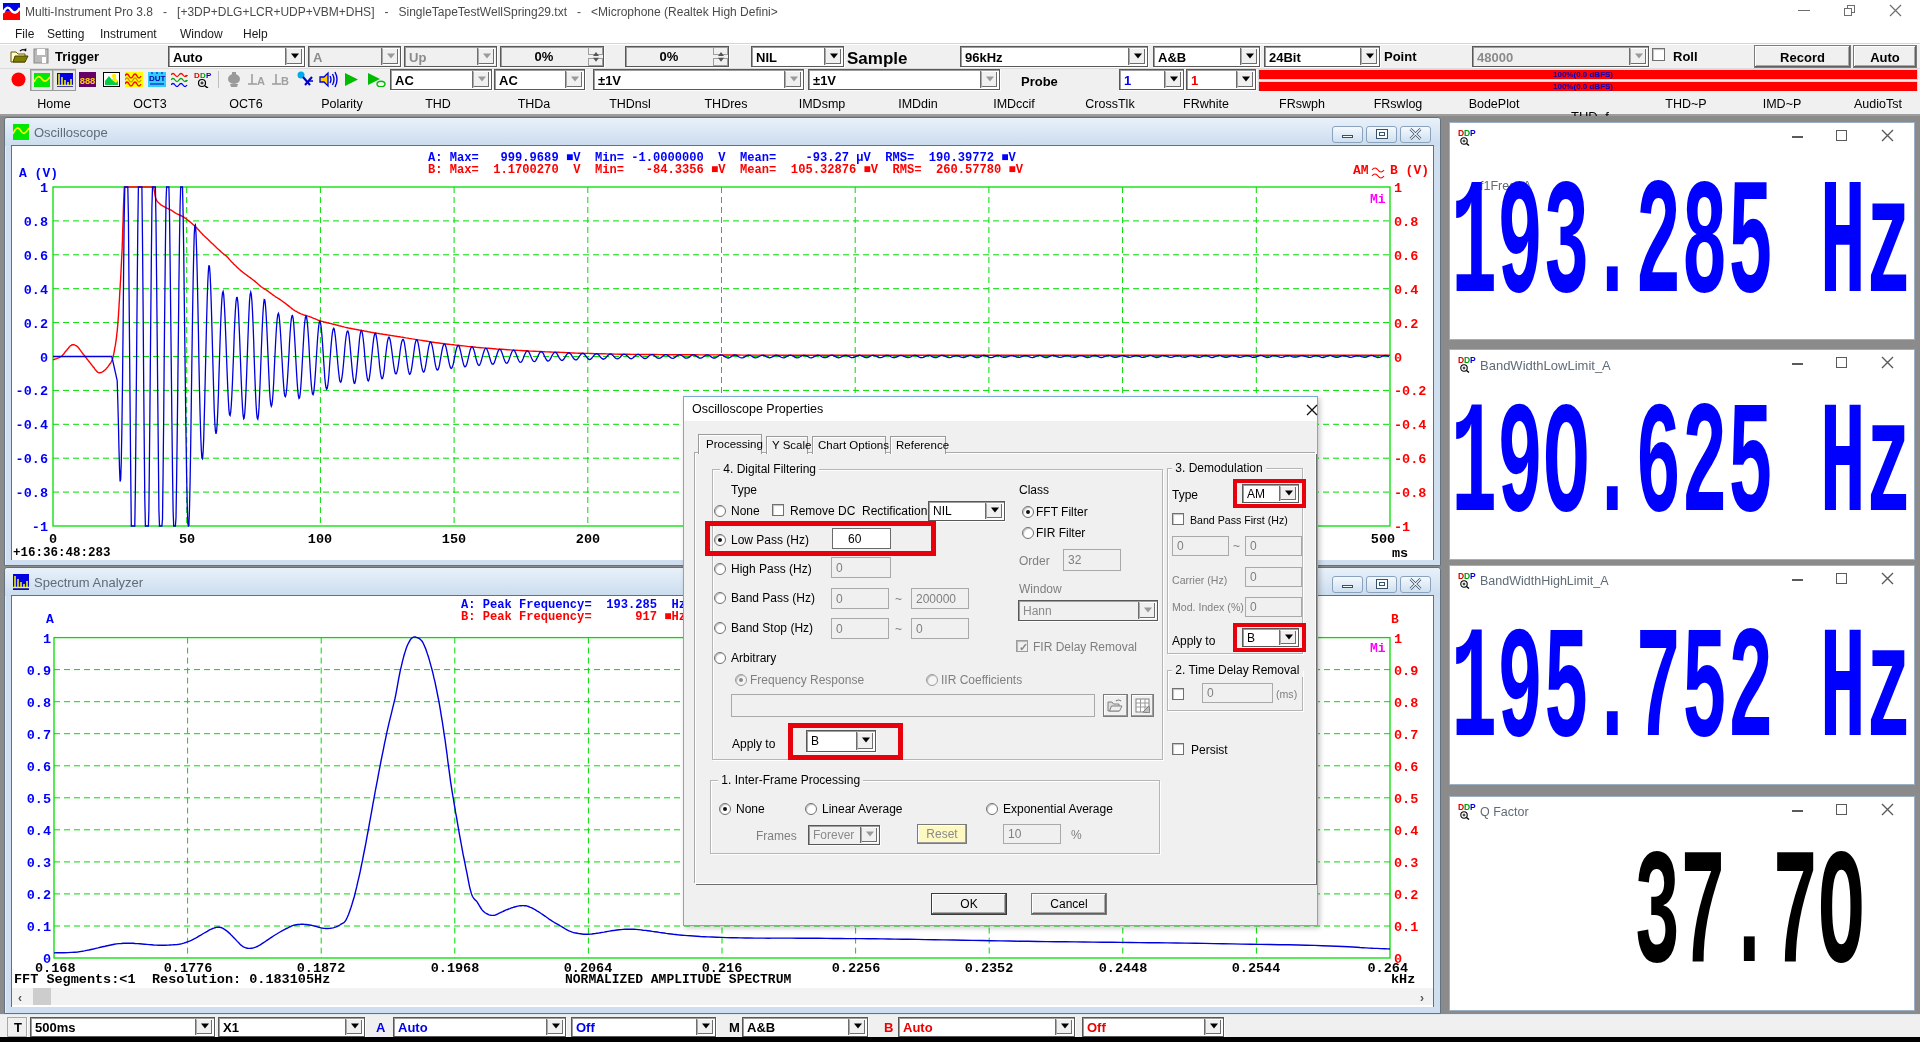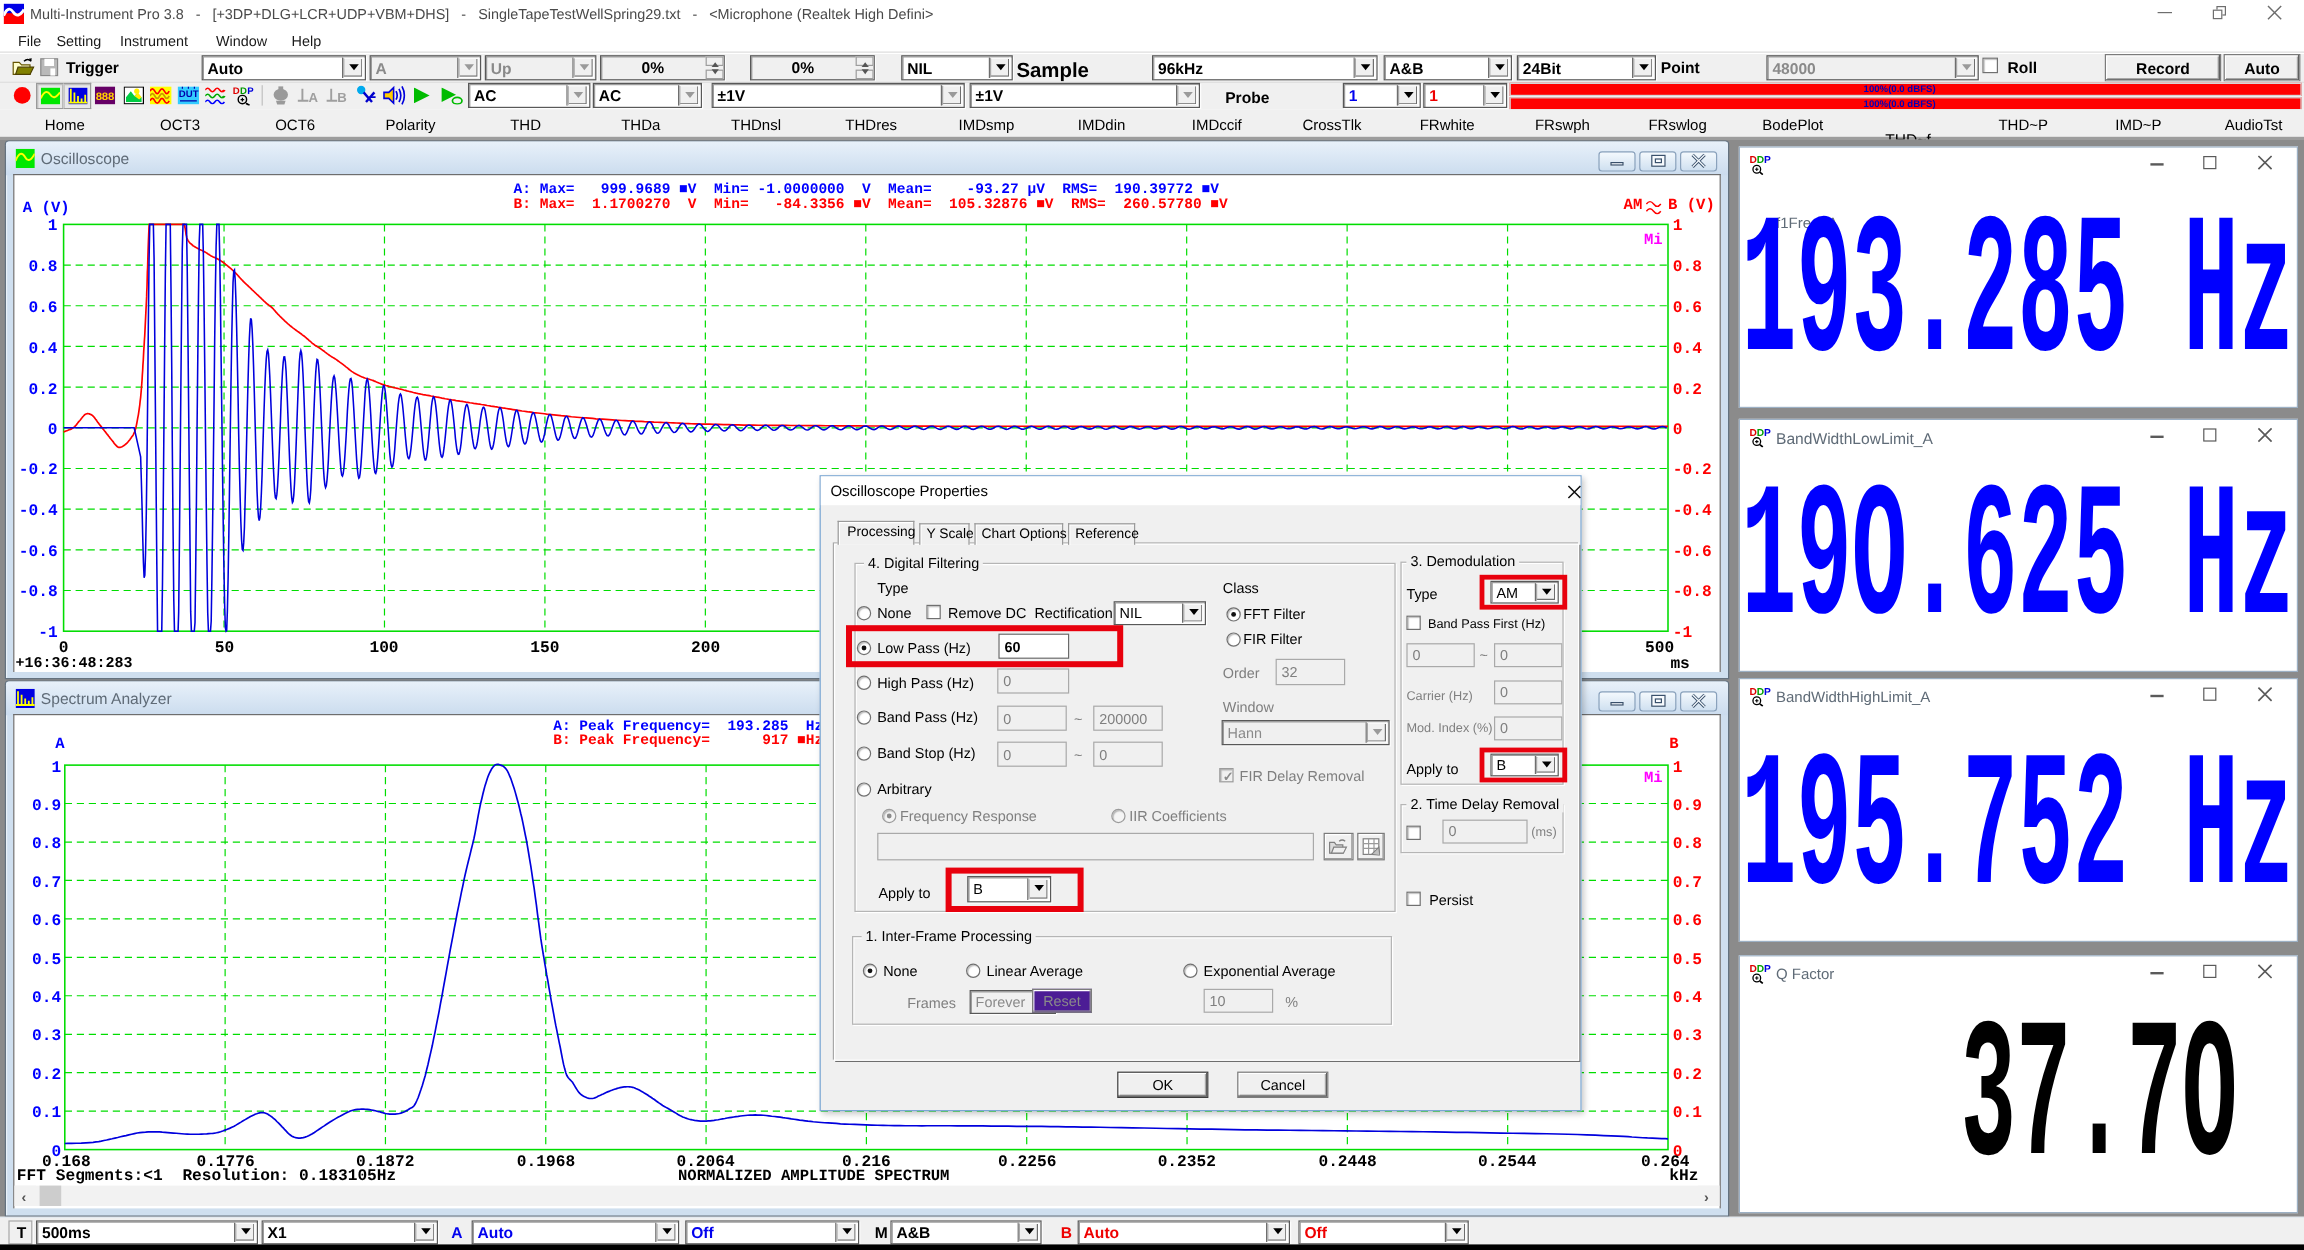--- a/index.html
+++ b/index.html
@@ -568,21 +568,21 @@
     <div style="position:absolute;left:4px;top:50%;transform:translateY(-50%);font-size:12px;font-weight:normal;color:#000;white-space:nowrap;">NIL</div>
     <div style="position:absolute;right:1px;top:1px;bottom:1px;width:17px;background:#f0f0f0;border:1px solid #fff;border-left-color:#a8a8a8;border-top-color:#fdfdfd;box-shadow:-1px 0 0 #6e6e6e, inset -1px -1px 0 #6e6e6e;">
       <div style="position:absolute;left:50%;top:50%;transform:translate(-50%,-38%);width:0;height:0;border:4px solid transparent;border-top:5px solid #000;"></div>
     </div>
   </div>
 <div style="position:absolute;left:714px;top:534px;width:12px;height:12px;background:#fff;border:1px solid #707070;border-radius:50%;box-shadow:inset 1px 1px 1px rgba(0,0,0,.25);">
     <div style="position:absolute;left:50%;top:50%;transform:translate(-50%,-50%);width:4px;height:4px;border-radius:50%;background:#111;"></div>
   </div>
 <div style="position:absolute;left:731px;top:533px;font-size:12px;color:#000;white-space:nowrap;">Low Pass (Hz)</div>
 <div style="position:absolute;left:832px;top:528px;width:59px;height:21px;background:#fff;border:1px solid #6a6a6a;">
-    <div style="position:absolute;left:4px;top:50%;transform:translateY(-50%);font-size:12px;color:#000;font-weight:bold;white-space:nowrap;">60</div>
+    <div style="position:absolute;left:15px;top:50%;transform:translateY(-50%);font-size:12px;color:#000;font-weight:normal;white-space:nowrap;">60</div>
   </div>
 <div style="position:absolute;left:705px;top:521px;width:231px;height:35px;border:5px solid #e8000d;"></div>
 <div style="position:absolute;left:714px;top:563px;width:12px;height:12px;background:#fff;border:1px solid #707070;border-radius:50%;box-shadow:inset 1px 1px 1px rgba(0,0,0,.25);"></div>
 <div style="position:absolute;left:731px;top:562px;font-size:12px;color:#000;white-space:nowrap;">High Pass (Hz)</div>
 <div style="position:absolute;left:831px;top:557px;width:60px;height:21px;background:#f0f0f0;border:1px solid #a9a9a9;">
     <div style="position:absolute;left:4px;top:50%;transform:translateY(-50%);font-size:12px;color:#7f7f7f;font-weight:normal;white-space:nowrap;">0</div>
   </div>
 <div style="position:absolute;left:714px;top:592px;width:12px;height:12px;background:#fff;border:1px solid #707070;border-radius:50%;box-shadow:inset 1px 1px 1px rgba(0,0,0,.25);"></div>
 <div style="position:absolute;left:731px;top:591px;font-size:12px;color:#000;white-space:nowrap;">Band Pass (Hz)</div>
 <div style="position:absolute;left:831px;top:588px;width:58px;height:21px;background:#f0f0f0;border:1px solid #a9a9a9;">
@@ -717,21 +717,21 @@
 <div style="position:absolute;left:822px;top:802px;font-size:12px;color:#000;white-space:nowrap;">Linear Average</div>
 <div style="position:absolute;left:986px;top:803px;width:12px;height:12px;background:#fff;border:1px solid #707070;border-radius:50%;box-shadow:inset 1px 1px 1px rgba(0,0,0,.25);"></div>
 <div style="position:absolute;left:1003px;top:802px;font-size:12px;color:#000;white-space:nowrap;">Exponential Average</div>
 <div style="position:absolute;left:756px;top:829px;font-size:12px;color:#7f7f7f;white-space:nowrap;">Frames</div>
 <div style="position:absolute;left:808px;top:825px;width:72px;height:20px;background:#f0f0f0;border:1px solid #585858;box-shadow:inset 1px 1px 0 #9d9d9d, 1px 1px 0 #fdfdfd;">
     <div style="position:absolute;left:4px;top:50%;transform:translateY(-50%);font-size:12px;font-weight:normal;color:#8a8a8a;white-space:nowrap;">Forever</div>
     <div style="position:absolute;right:1px;top:1px;bottom:1px;width:17px;background:#f0f0f0;border:1px solid #fff;border-left-color:#a8a8a8;border-top-color:#fdfdfd;box-shadow:-1px 0 0 #6e6e6e, inset -1px -1px 0 #6e6e6e;">
       <div style="position:absolute;left:50%;top:50%;transform:translate(-50%,-38%);width:0;height:0;border:4px solid transparent;border-top:5px solid #9a9a9a;"></div>
     </div>
   </div>
-<div style="position:absolute;left:860px;top:824px;width:50px;height:20px;background:#4c1d95;border:1px solid #7b7b7b;box-shadow:inset -1px -1px 0 #9d9d9d, inset 1px 1px 0 #fff;">
+<div style="position:absolute;left:917px;top:824px;width:50px;height:20px;background:#fef9c3;border:1px solid #7b7b7b;box-shadow:inset -1px -1px 0 #9d9d9d, inset 1px 1px 0 #fff;">
     <div style="position:absolute;left:50%;top:50%;transform:translate(-50%,-50%);font-size:12px;font-weight:normal;color:#8a8a8a;">Reset</div>
   </div>
 <div style="position:absolute;left:1003px;top:824px;width:58px;height:20px;background:#f0f0f0;border:1px solid #a9a9a9;">
     <div style="position:absolute;left:4px;top:50%;transform:translateY(-50%);font-size:12px;color:#7f7f7f;font-weight:normal;white-space:nowrap;">10</div>
   </div>
 <div style="position:absolute;left:1071px;top:828px;font-size:12px;color:#7f7f7f;white-space:nowrap;">%</div>
 <div style="position:absolute;left:931px;top:893px;width:76px;height:22px;background:#f0f0f0;border:1px solid #3c3c3c;box-shadow:inset -1px -1px 0 #606060, inset 1px 1px 0 #fff, inset -2px -2px 0 #a8a8a8;">
     <div style="position:absolute;left:50%;top:50%;transform:translate(-50%,-50%);font-size:12px;font-weight:normal;color:#000;">OK</div>
   </div>
 <div style="position:absolute;left:1031px;top:893px;width:76px;height:22px;background:#f0f0f0;border:1px solid #7b7b7b;box-shadow:inset -1px -1px 0 #606060, inset 1px 1px 0 #fff, inset -2px -2px 0 #a8a8a8;">

